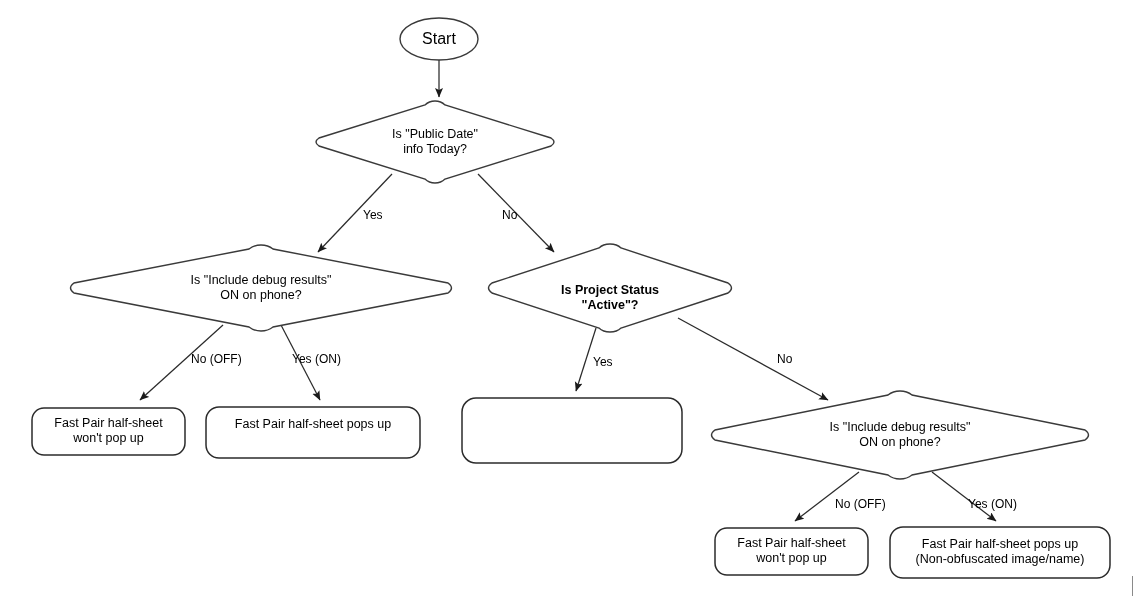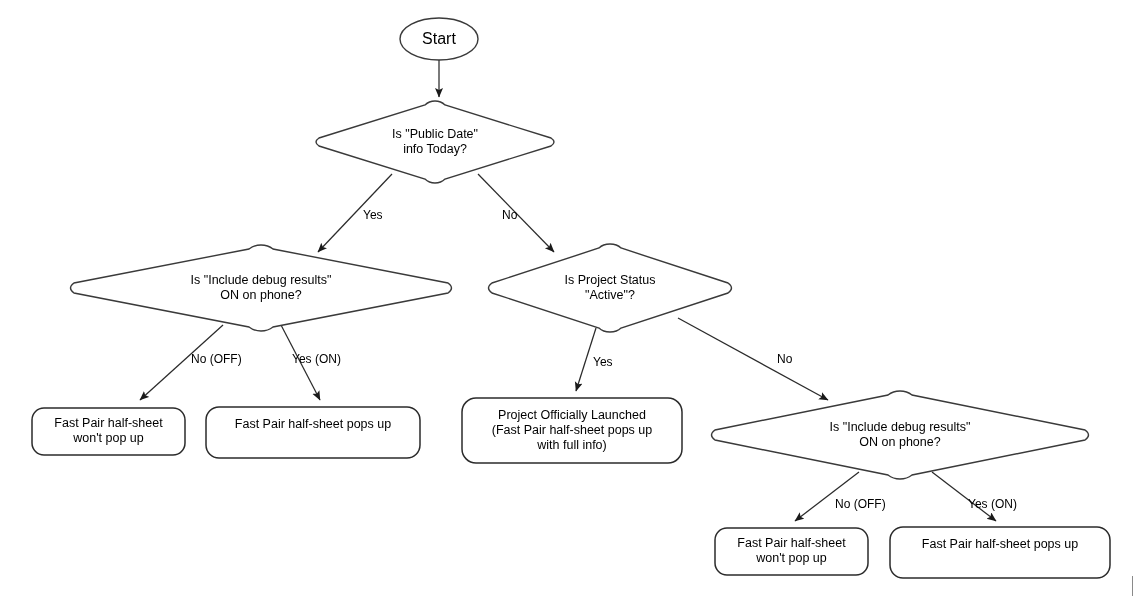--- a/index.html
+++ b/index.html
@@ -159,52 +159,48 @@
   <div class="node-text" style="left:313px; top:127px; width:244px;">
     <div>Is "Public Date"</div>
     <div>info Today?</div>
   </div>
 
   <div class="node-text" style="left:67px; top:273px; width:388px;">
     <div>Is "Include debug results"</div>
     <div>ON on phone?</div>
   </div>
 
-  <div class="node-text" style="left:485px; top:273px; width:250px;">
+  <div class="node-text" style="left:485px; top:283px; width:250px;font-weight:bold;">
     <div>Is Project Status</div>
     <div>"Active"?</div>
   </div>
 
   <div class="node-text" style="left:708px; top:420px; width:384px;">
     <div>Is "Include debug results"</div>
     <div>ON on phone?</div>
   </div>
 
   <div class="node-text" style="left:32px; top:416px; width:153px;">
     <div>Fast Pair half-sheet</div>
     <div>won't pop up</div>
   </div>
 
   <div class="node-text" style="left:206px; top:417px; width:214px;">
     <div>Fast Pair half-sheet pops up</div>
   </div>
 
-  <div class="node-text" style="left:462px; top:408px; width:220px;">
-    <div>Project Officially Launched</div>
-    <div>(Fast Pair half-sheet pops up</div>
-    <div>with full info)</div>
-  </div>
 
   <div class="node-text" style="left:715px; top:536px; width:153px;">
     <div>Fast Pair half-sheet</div>
     <div>won't pop up</div>
   </div>
 
   <div class="node-text" style="left:890px; top:537px; width:220px;">
     <div>Fast Pair half-sheet pops up</div>
+    <div>(Non-obfuscated image/name)</div>
   </div>
 
   <div class="edge-label" style="left:363px; top:208px;">Yes</div>
 
   <div class="edge-label" style="left:502px; top:208px;">No</div>
 
   <div class="edge-label" style="left:191px; top:352px;">No (OFF)</div>
 
   <div class="edge-label" style="left:292px; top:352px;">Yes (ON)</div>
 

